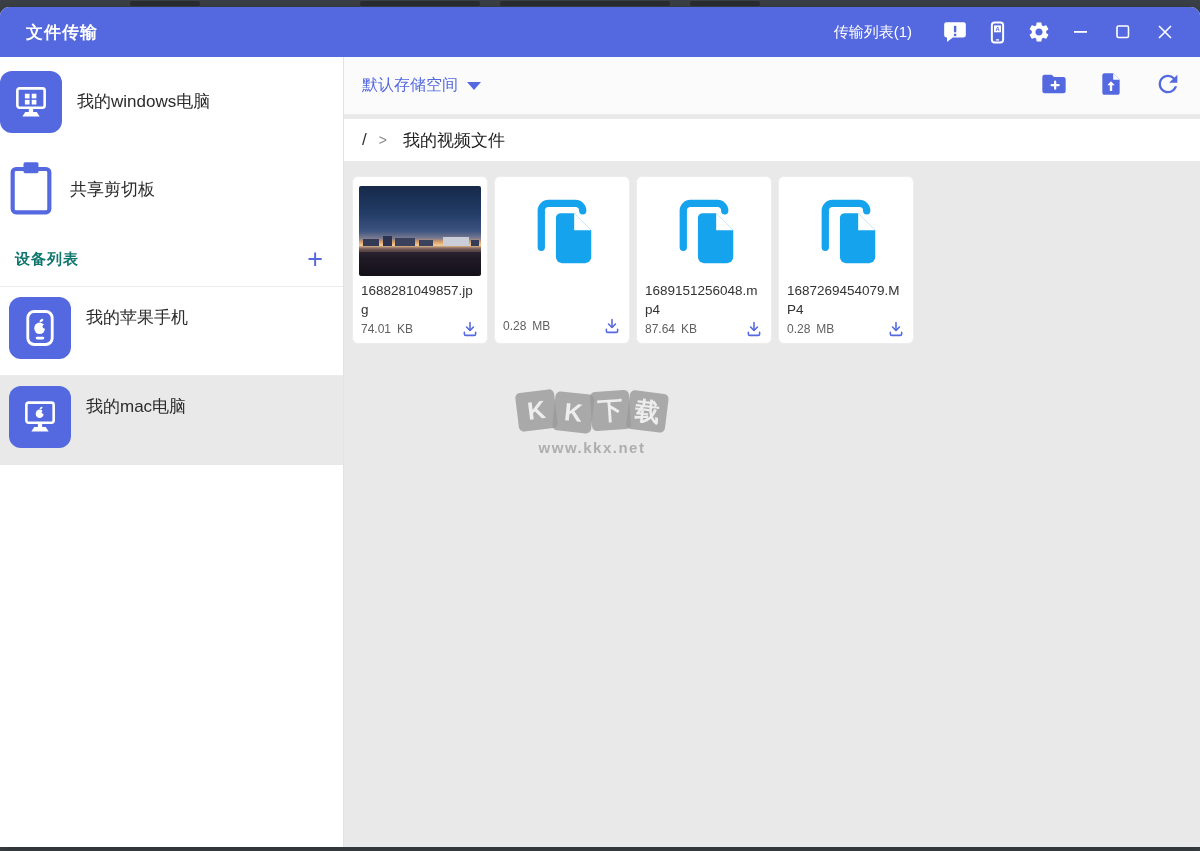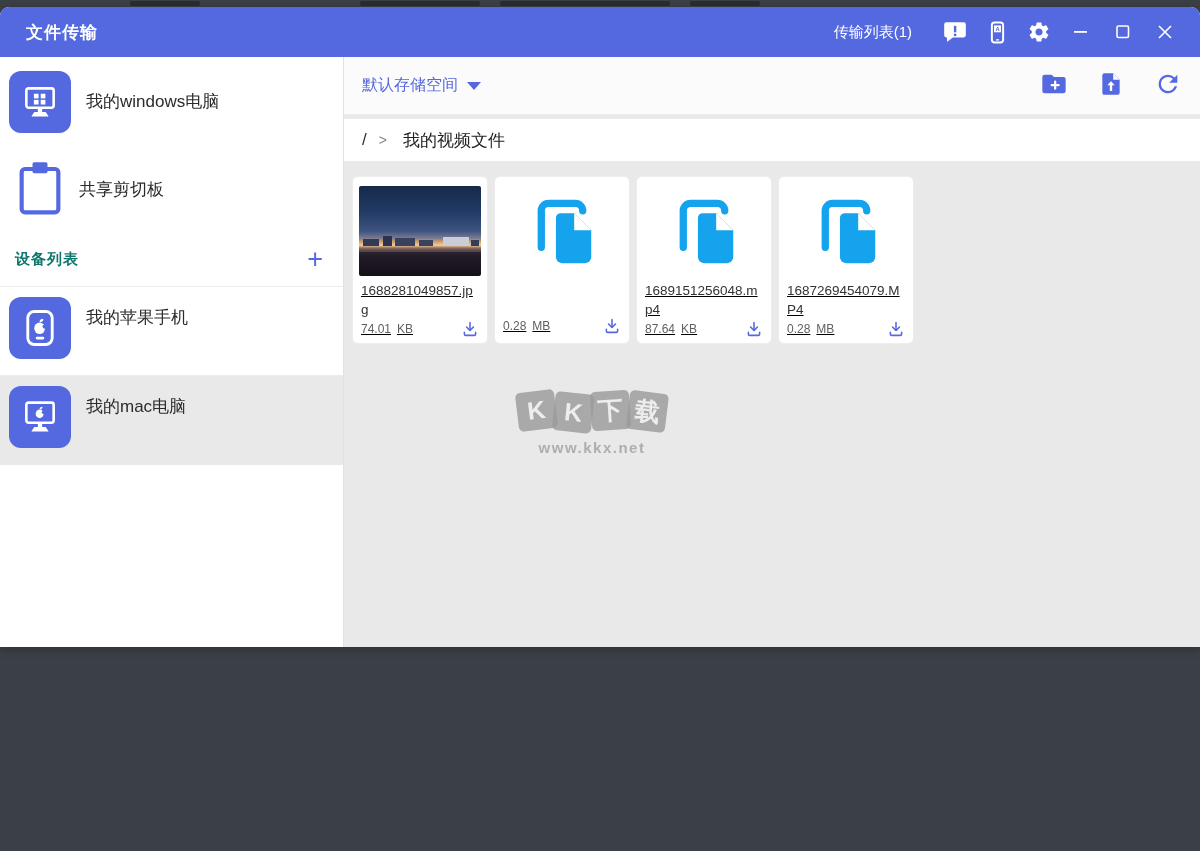--- a/index.html
+++ b/index.html
@@ -5,38 +5,38 @@
   * { margin:0; padding:0; box-sizing:border-box; }
   html,body { width:1200px; height:851px; overflow:hidden;
     font-family:"Liberation Sans","DejaVu Sans",sans-serif; }
   body { position:relative; background:#3b4046; }
 
   
   .desktop-strip { position:absolute; top:0; left:0; width:1200px; height:10px; background:#3b4046; }
   .desktop-strip .frag { position:absolute; top:1px; height:5px; background:rgba(0,0,0,.30); border-radius:2px; }
 
   
-  .app-window { position:absolute; top:7px; left:0; width:1200px; height:640px;
+  .app-window { position:absolute; top:7px; left:0; width:1200px; height:840px;
     border-radius:9px 9px 0 0; overflow:hidden; background:#fff; display:flex; flex-direction:column;
     box-shadow:0 2px 10px rgba(0,0,0,.25); }
 
   
   .titlebar { height:50px; background:#5468df; display:flex; align-items:center; padding:0 14px 0 26px; flex:0 0 auto; }
   .app-title { color:#fff; font-size:17px; font-weight:700; letter-spacing:1px; }
   .tb-right { margin-left:auto; display:flex; align-items:center; }
   .transfer-list { color:#fff; font-size:15px; margin-right:22px; cursor:pointer; }
   .tb-btn { width:42px; height:40px; display:flex; align-items:center; justify-content:center; cursor:pointer; }
   .tb-btn svg { display:block; }
 
   
   .app-body { flex:1; display:flex; min-height:0; }
 
   
   .sidebar { width:344px; flex:0 0 344px; background:#fff; border-right:1px solid #e2e2e2; display:flex; flex-direction:column; }
-  .side-item { display:flex; align-items:center; gap:15px; padding-left:9px; cursor:pointer; }
+  .side-item { display:flex; align-items:center; gap:15px; cursor:pointer; }
   .side-item.computer { height:89px; }
   .side-item.clipboard { height:86px;gap:8px; }
   .tile { width:62px; height:62px; border-radius:12px; background:#5468df; display:flex; align-items:center; justify-content:center; flex:0 0 auto; }
   .side-label { font-size:17px; color:#2b2b2b; }
   .clip-icon { width:62px; height:64px; display:flex; align-items:center; justify-content:center; flex:0 0 auto; }
 
   .device-header { height:55px; display:flex; align-items:center; padding:0 20px 0 15px; border-bottom:1px solid #ececec; }
   .device-header-title { color:#0f766e; font-size:15px; font-weight:700; letter-spacing:1px; }
   .add-device { margin-left:auto; color:#5468df; font-size:27px; font-weight:400; line-height:1; cursor:pointer; }
 
@@ -51,21 +51,21 @@
   .storage-label { color:#5468df; font-size:16px; }
   .caret { width:0; height:0; border-left:7px solid transparent; border-right:7px solid transparent; border-top:8px solid #5468df; }
   .tool-icons { margin-left:auto; display:flex; align-items:center; gap:30px; }
   .tool-btn { cursor:pointer; display:flex; }
 
   .breadcrumb { height:42px; background:#fff; display:flex; align-items:center; gap:12px; padding:0 18px; font-size:17px; flex:0 0 auto; }
   .crumb-root { color:#333; cursor:pointer; }
   .crumb-sep { color:#888; font-size:14px; }
   .crumb-current { color:#222; margin-left:4px; }
 
-  .content { flex:1; position:relative; padding:15px 0 16px 8px;text-decoration:underline; }
+  .content { flex:1; position:relative; padding:15px 0 16px 8px; }
   .file-grid { display:flex; gap:6px; }
   .file-card { width:136px; height:168px; background:#fff; border:1px solid #ededed; border-radius:6px;
     display:flex; flex-direction:column; padding:7px 6px 8px; cursor:pointer; }
   .thumb-zone { height:94px; display:flex; align-items:center; justify-content:center; flex:0 0 auto; }
   .thumb { width:122px; height:90px; border-radius:2px; position:relative; overflow:hidden;
     background:linear-gradient(180deg,#16294a 0%,#223c66 30%,#3d5380 50%,#7a7a92 58%,#d99d66 62%,#f2cc96 66%,#6a5158 69%,#2c2434 72%,#201a26 80%,#141018 100%); }
   .thumb .b { position:absolute; }
   .thumb .reflect { position:absolute; left:0; right:0; top:60px; height:6px; background:rgba(240,190,130,.22); }
   .file-name { font-size:13.5px; line-height:1.42; color:#333; word-break:break-all; margin:3px 2px 0; min-height:39px; }
   .card-footer { margin-top:auto; display:flex; align-items:center; padding:0 2px; }

